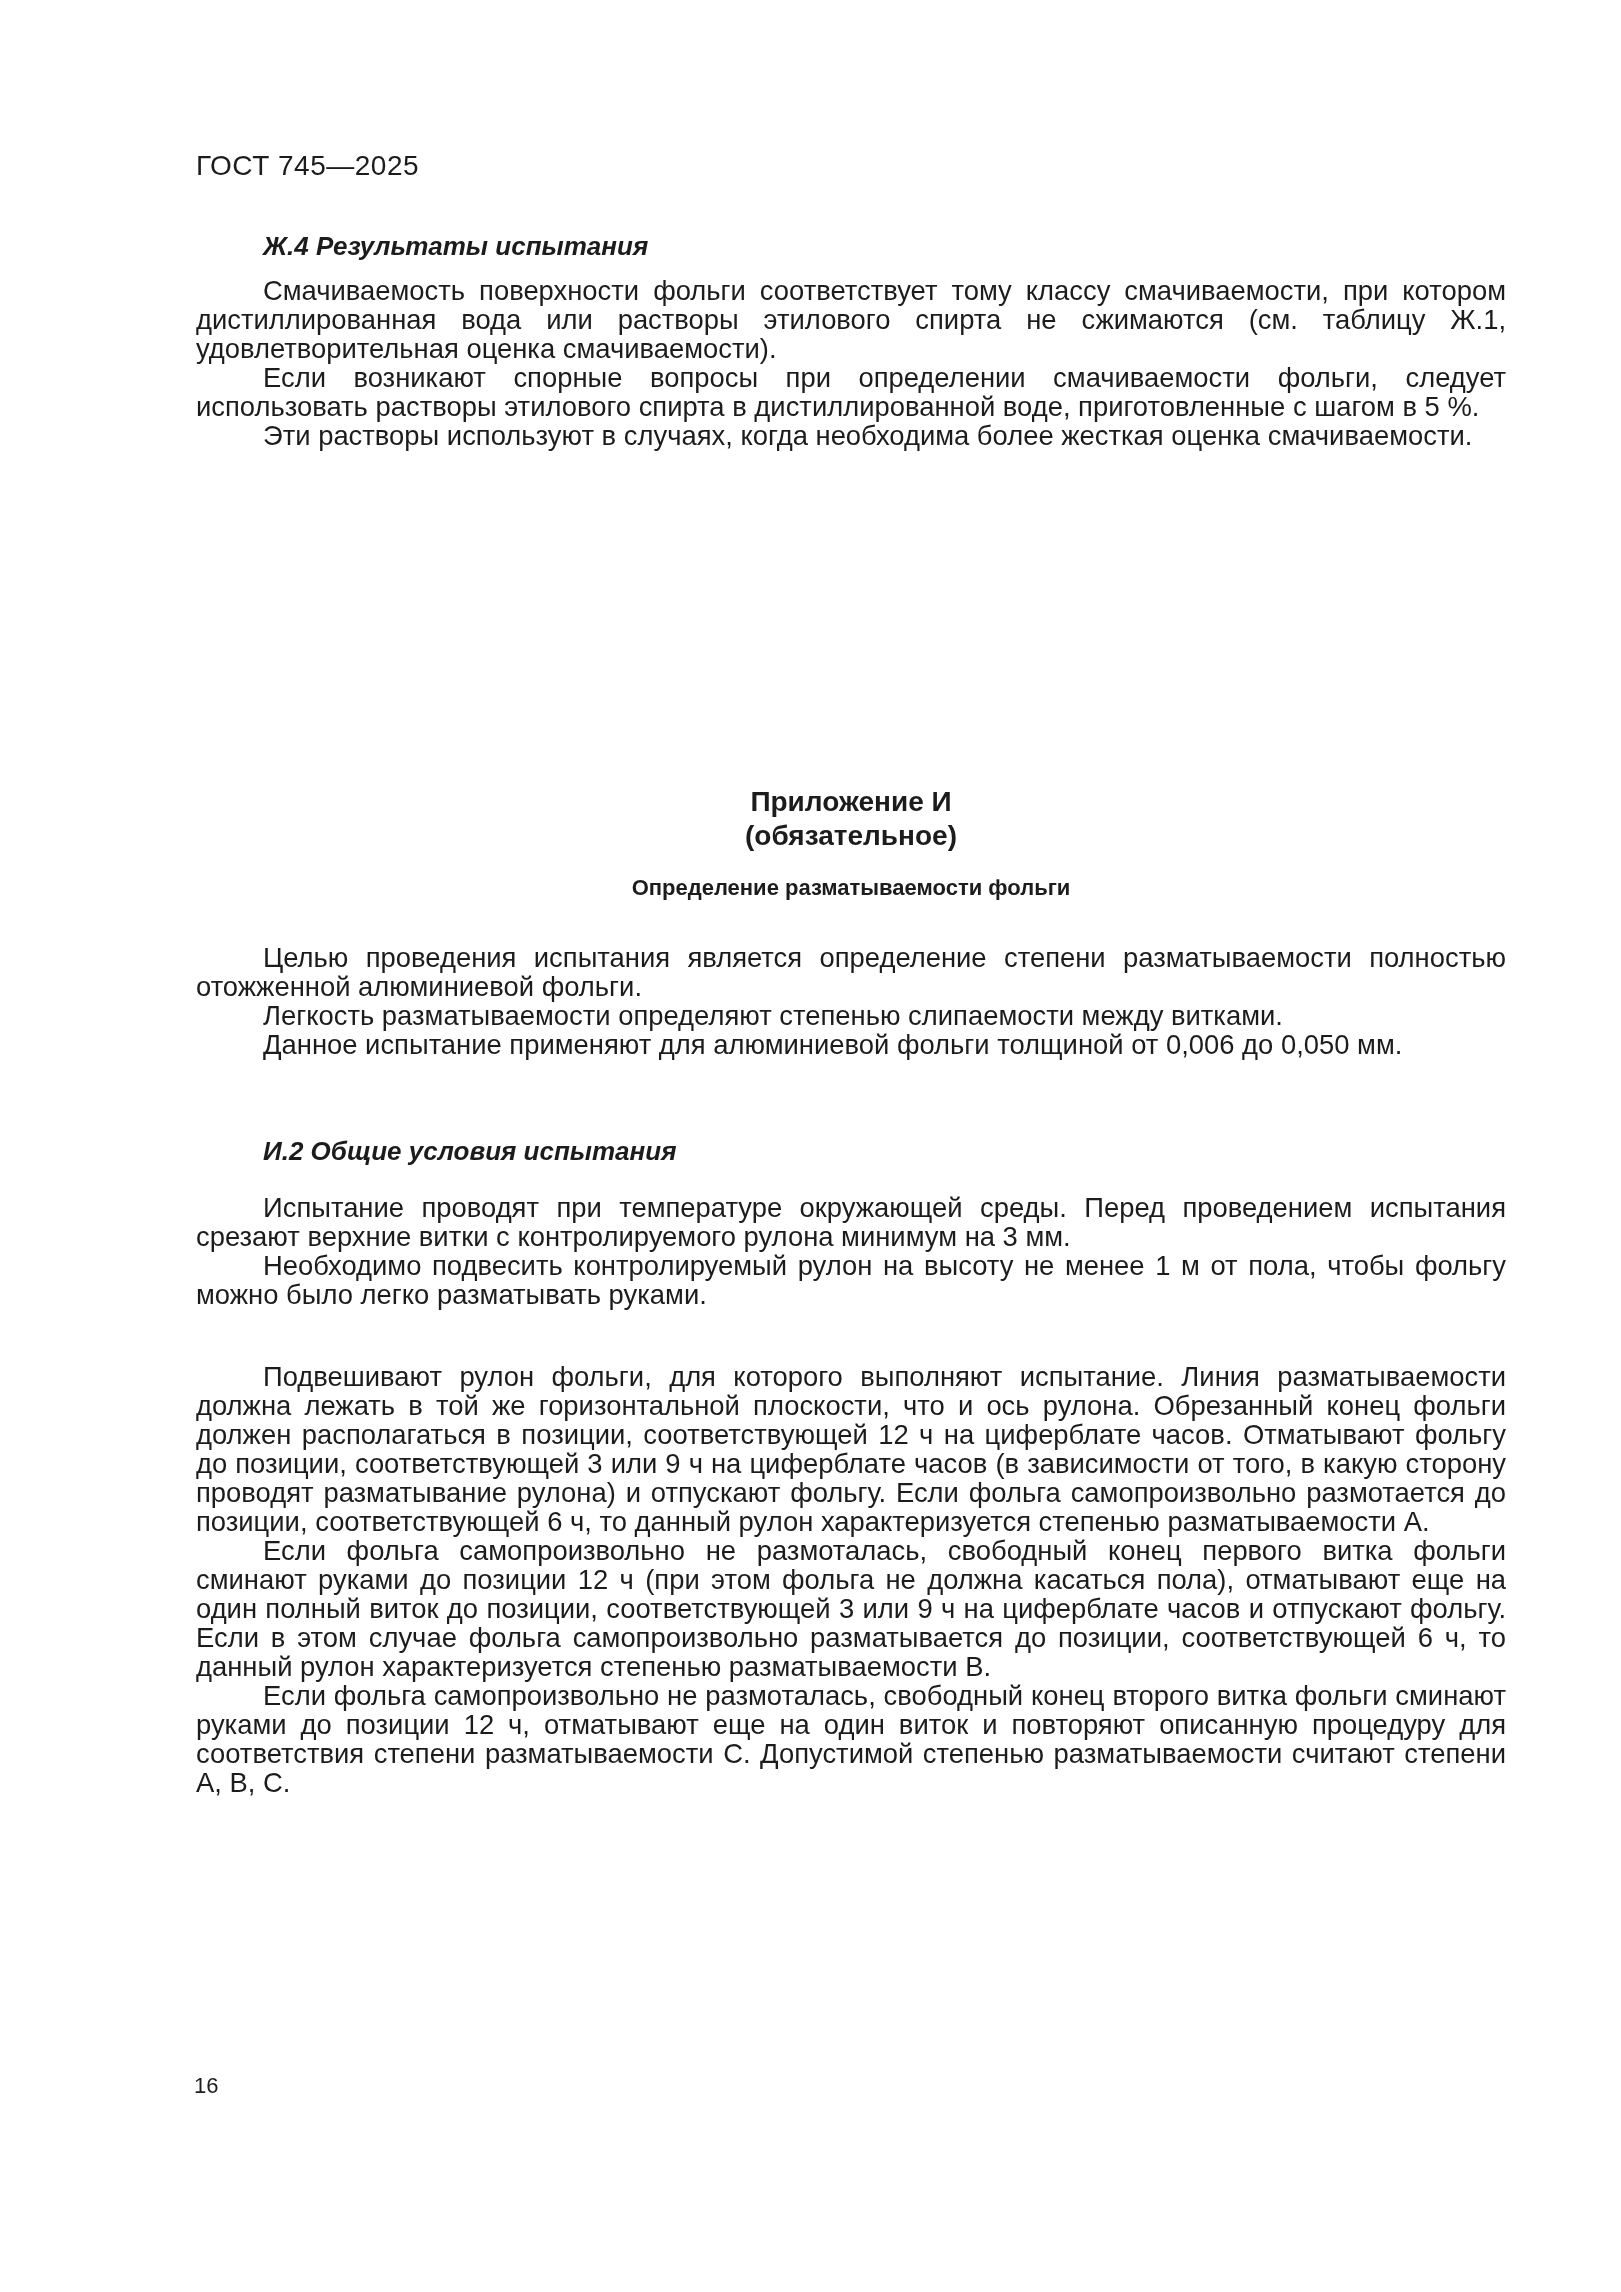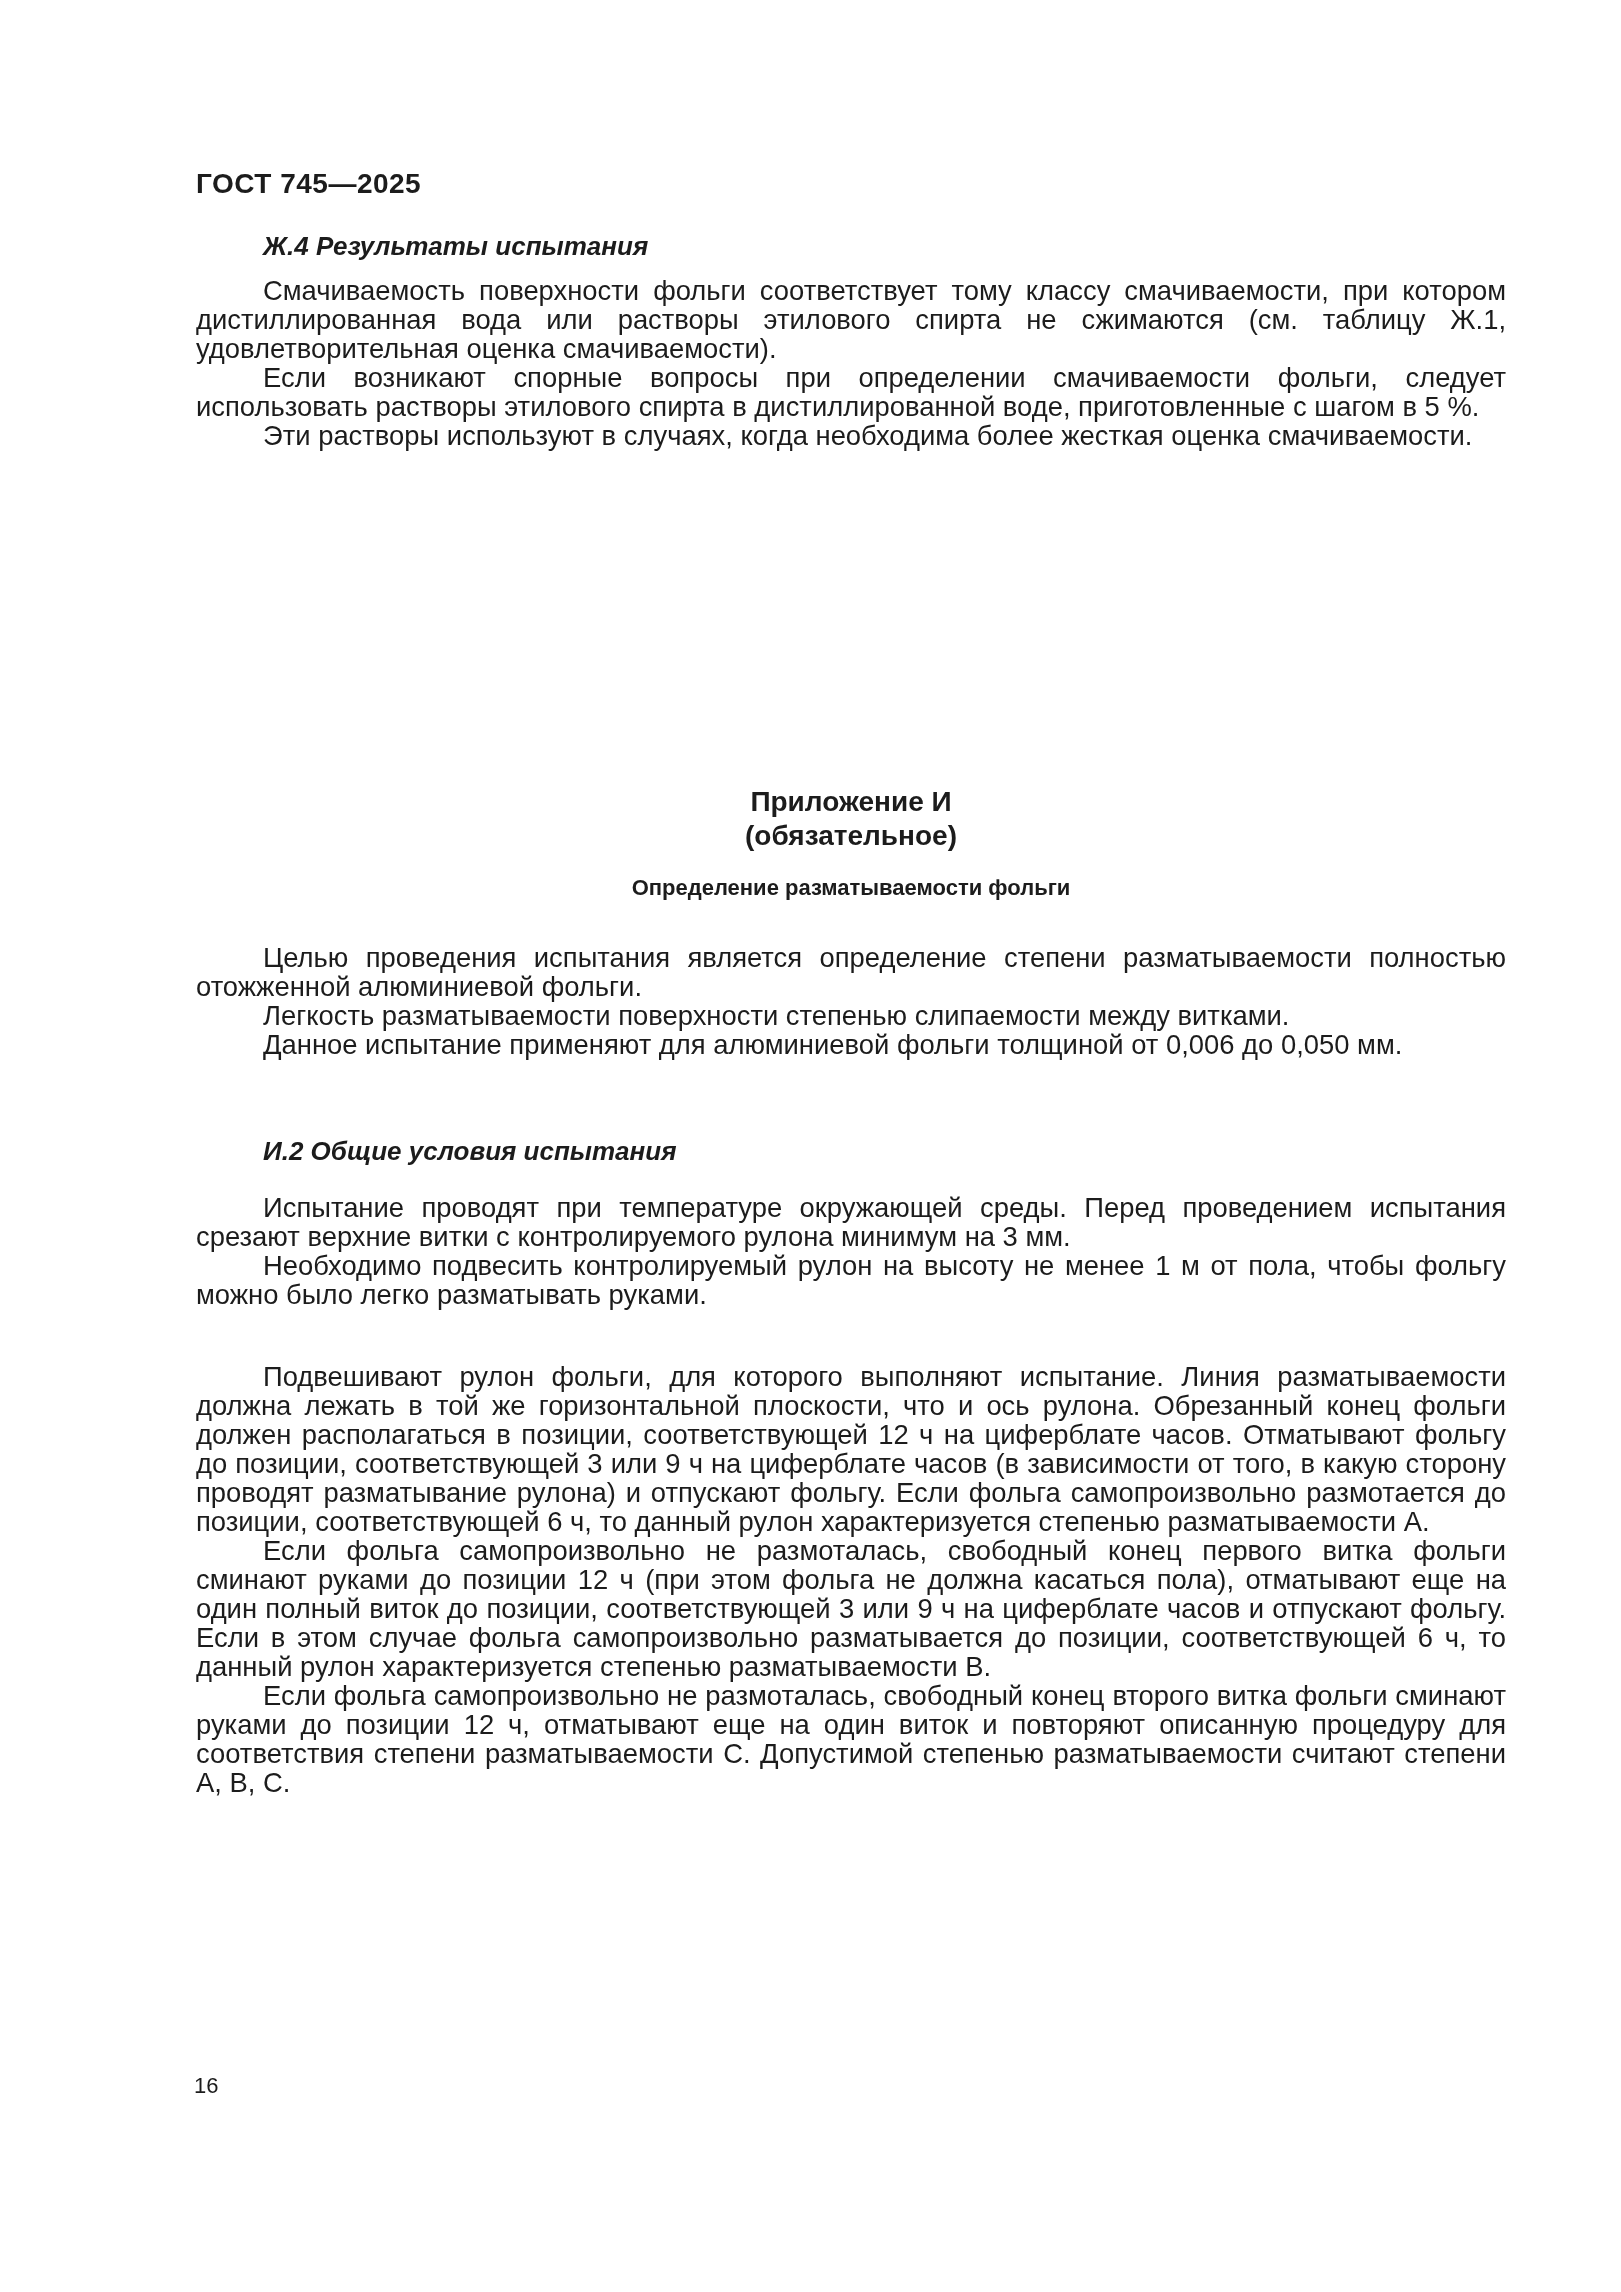--- a/index.html
+++ b/index.html
@@ -15,23 +15,22 @@
   }
   .abs {
     position: absolute;
     left: 196px;
     width: 1310px;
   }
   .doc-header {
     top: 151px;
     font-size: 28px;
     line-height: 29px;
-    font-weight: bold;
+    font-weight: normal;
     letter-spacing: 0.5px;
-    margin-top: 18px;
   }
   .section-heading {
     font-size: 26px;
     line-height: 29px;
     font-weight: bold;
     padding-left: 67px;
     font-style: italic;
   }
   .body-text p {
     font-size: 27.4px;
@@ -77,21 +76,21 @@
 
   <div class="abs appendix-head" style="top:785px">
     <div>Приложение И</div>
     <div>(обязательное)</div>
   </div>
 
   <h1 class="abs doc-title" style="top:868px">Определение разматываемости фольги</h1>
 
   <div class="abs body-text" style="top:943px">
     <p>Целью проведения испытания является определение степени разматываемости полностью отожженной алюминиевой фольги.</p>
-    <p>Легкость разматываемости поверхности степенью слипаемости между витками.</p>
+    <p>Легкость разматываемости определяют степенью слипаемости между витками.</p>
     <p>Данное испытание применяют для алюминиевой фольги толщиной от 0,006 до 0,050 мм.</p>
   </div>
 
   <h2 class="abs section-heading" style="top:1137px">И.2 Общие условия испытания</h2>
 
   <div class="abs body-text" style="top:1193px">
     <p>Испытание проводят при температуре окружающей среды. Перед проведением испытания срезают верхние витки с контролируемого рулона минимум на 3 мм.</p>
     <p>Необходимо подвесить контролируемый рулон на высоту не менее 1 м от пола, чтобы фольгу можно было легко разматывать руками.</p>
   </div>
 

